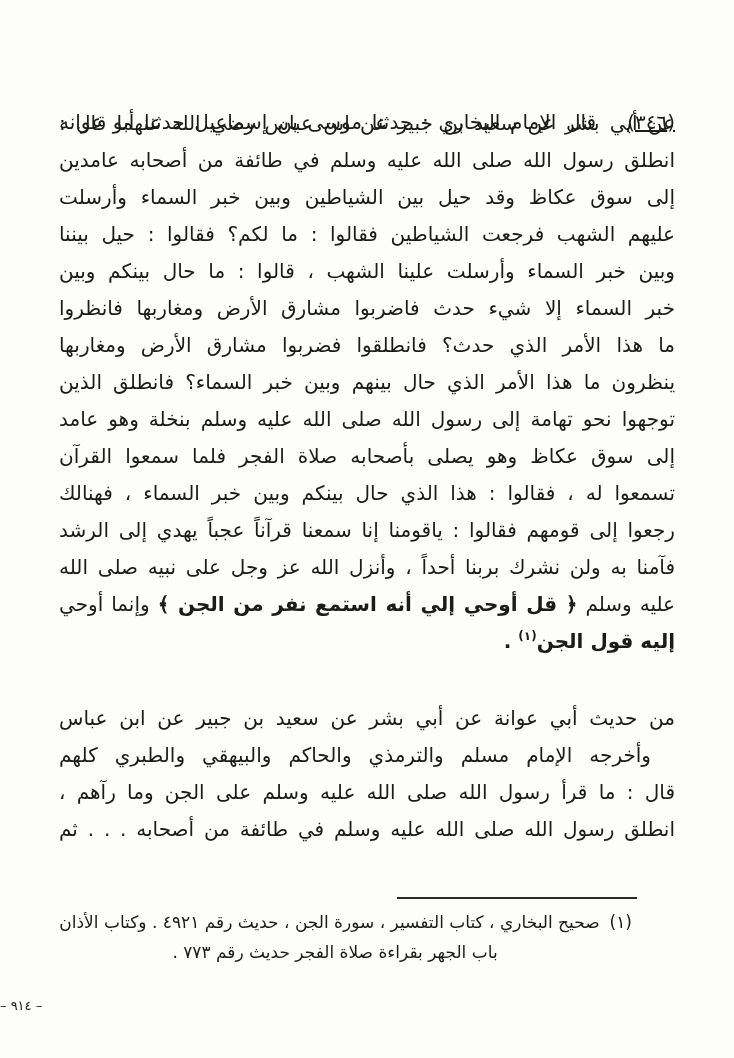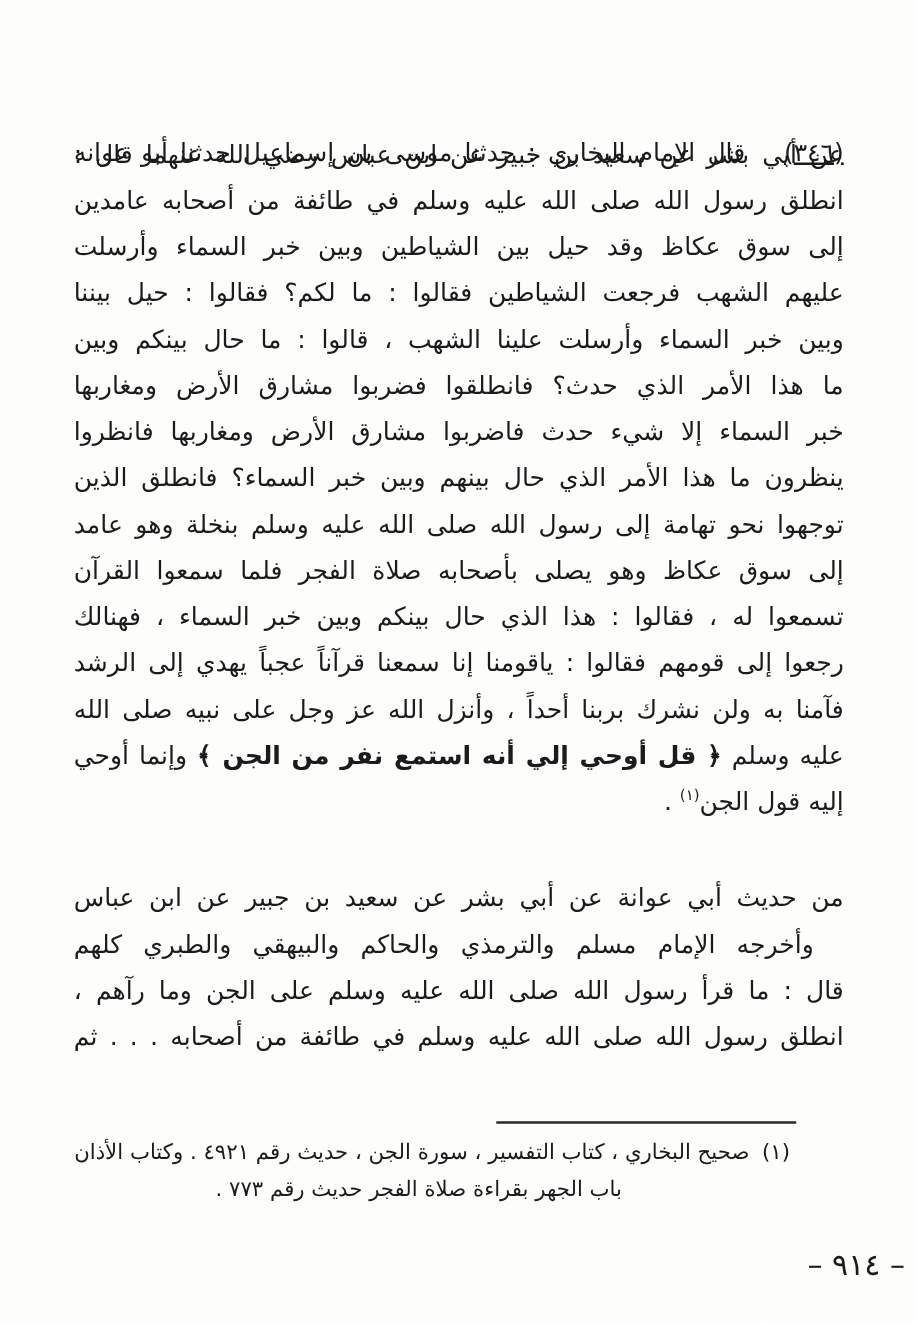--- a/index.html
+++ b/index.html
@@ -48,20 +48,21 @@
     flex: 1 1 auto;
     text-align: justify;
     text-align-last: justify;
     margin-top: 36px;
   }
   .indent-first { padding-right: 24px; }
   .quran { font-weight: bold; margin-top: 22px; }
   .last-line {
     text-align: left;
     text-align-last: right;
+    font-weight: bold;
   }
   .fn-sup {
     font-size: 12px;
     vertical-align: super;
     line-height: 0;
   }
   .footnote-rule {
     position: absolute;
     top: 897px;
     right: 97px;
@@ -99,43 +100,43 @@
   }
   .fn-line2 {
     text-align: center;
     padding-right: 24px;
   }
   .page-number {
     position: absolute;
     top: 998px;
     left: 0;
     right: 10px;
-    text-align: right;
-    font-size: 24px;
+    text-align: left;
+    font-size: 13px;
     letter-spacing: 2px;
     direction: rtl;
   }
 </style>
 </head>
 <body>
 
 <div class="page">
 
   <div class="main-text para1">
     <div class="line first-line">
       <span class="hadith-num">(٣٤٦)</span>
       <span class="first-line-text">قال الإمام البخاري : حدثنا موسى بن إسماعيل حدثنا أبو عوانه</span>
     </div>
     <div class="line">عن أبي بشر عن سعيد بن جبير عن ابن عباس رضي الله عنهما قال :</div>
     <div class="line">انطلق رسول الله صلى الله عليه وسلم في طائفة من أصحابه عامدين</div>
     <div class="line">إلى سوق عكاظ وقد حيل بين الشياطين وبين خبر السماء وأرسلت</div>
     <div class="line">عليهم الشهب فرجعت الشياطين فقالوا : ما لكم؟ فقالوا : حيل بيننا</div>
     <div class="line">وبين خبر السماء وأرسلت علينا الشهب ، قالوا : ما حال بينكم وبين</div>
+    <div class="line">خبر السماء إلا شيء حدث فاضربوا مشارق الأرض ومغاربها فانظروا</div>
     <div class="line">ما هذا الأمر الذي حدث؟ فانطلقوا فضربوا مشارق الأرض ومغاربها</div>
-    <div class="line">خبر السماء إلا شيء حدث فاضربوا مشارق الأرض ومغاربها فانظروا</div>
     <div class="line">ينظرون ما هذا الأمر الذي حال بينهم وبين خبر السماء؟ فانطلق الذين</div>
     <div class="line">توجهوا نحو تهامة إلى رسول الله صلى الله عليه وسلم بنخلة وهو عامد</div>
     <div class="line">إلى سوق عكاظ وهو يصلى بأصحابه صلاة الفجر فلما سمعوا القرآن</div>
     <div class="line">تسمعوا له ، فقالوا : هذا الذي حال بينكم وبين خبر السماء ، فهنالك</div>
     <div class="line">رجعوا إلى قومهم فقالوا : ياقومنا إنا سمعنا قرآناً عجباً يهدي إلى الرشد</div>
     <div class="line">فآمنا به ولن نشرك بربنا أحداً ، وأنزل الله عز وجل على نبيه صلى الله</div>
     <div class="line"><span>عليه وسلم </span><span class="quran">﴿ قل أوحي إلي أنه استمع نفر من الجن ﴾</span><span> وإنما أوحي</span></div>
     <div class="line last-line"><span>إليه قول الجن</span><span class="fn-sup">(١)</span><span> .</span></div>
   </div>
 

